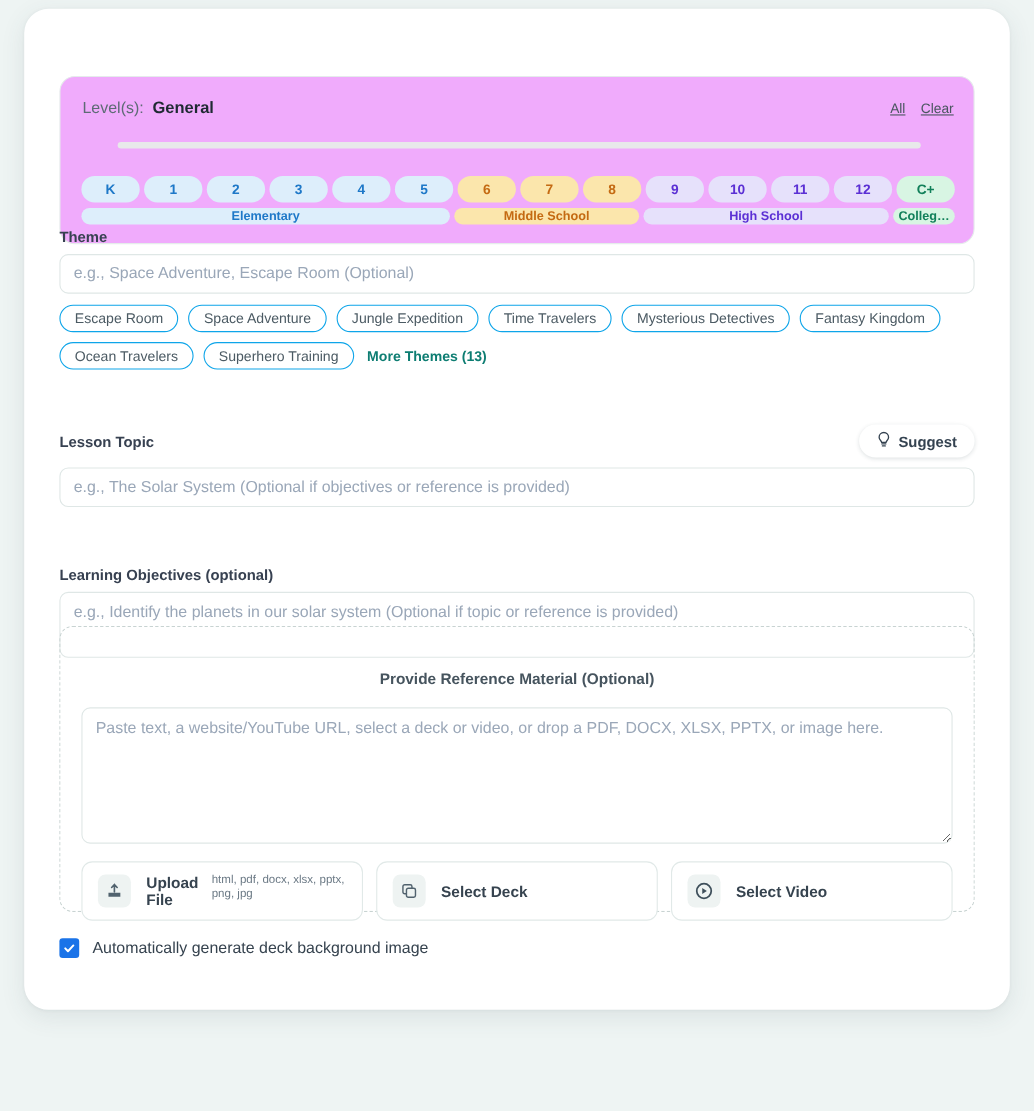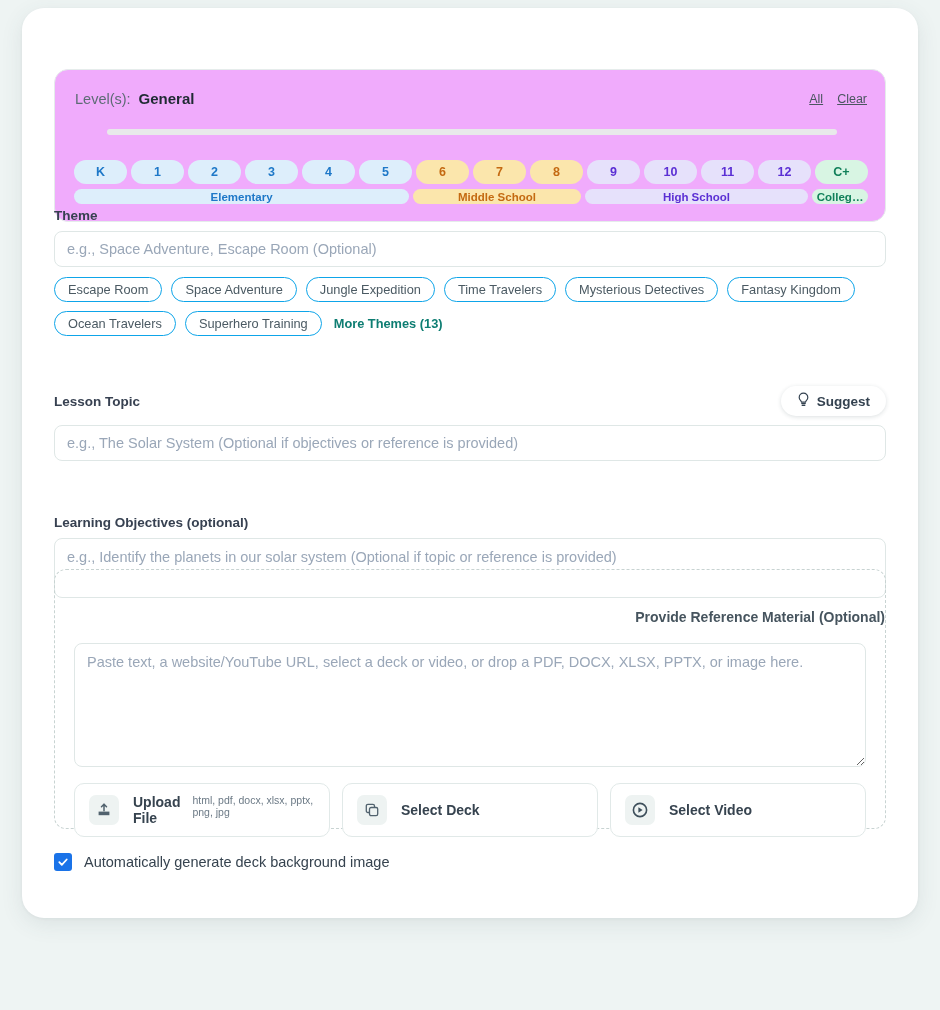--- a/index.html
+++ b/index.html
@@ -227,21 +227,21 @@
   }
   .objectives-area::placeholder { color: #9aa7b8; }
 
   
   #reference-section {
     left: 32px; top: 561px; width: 832px; height: 260px;
     border: 1px dashed #c8d3d2;
     border-radius: 12px;
   }
   .ref-title {
-    text-align: right;
+    text-align: center;
     font-size: 14px;
     font-weight: bold;
     color: #46545e;
     margin-top: 39px;
   }
   .ref-area {
     display: block;
     margin: 18px auto 0 auto;
     width: 792px;
     height: 124px;

